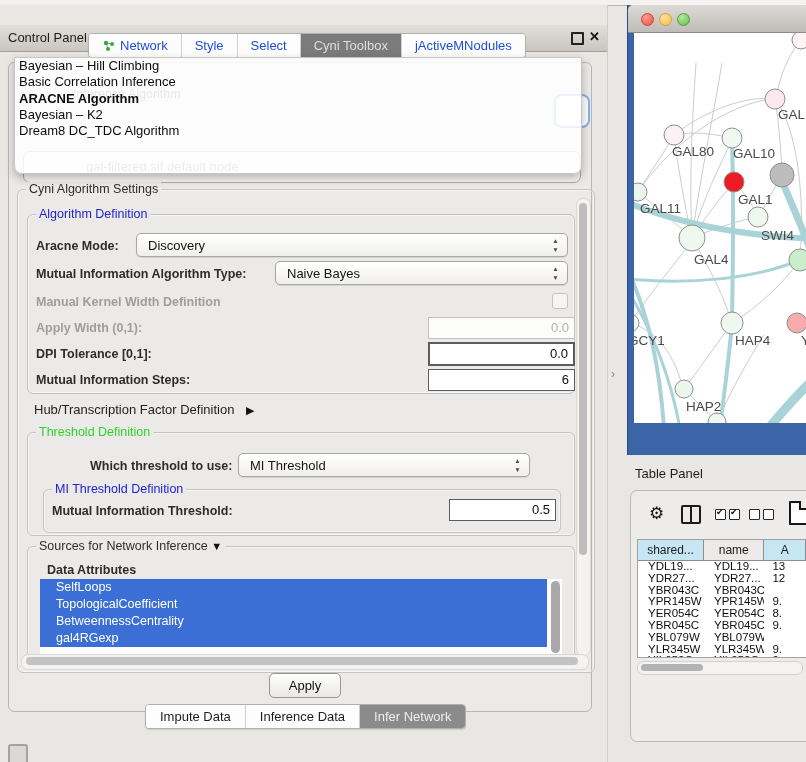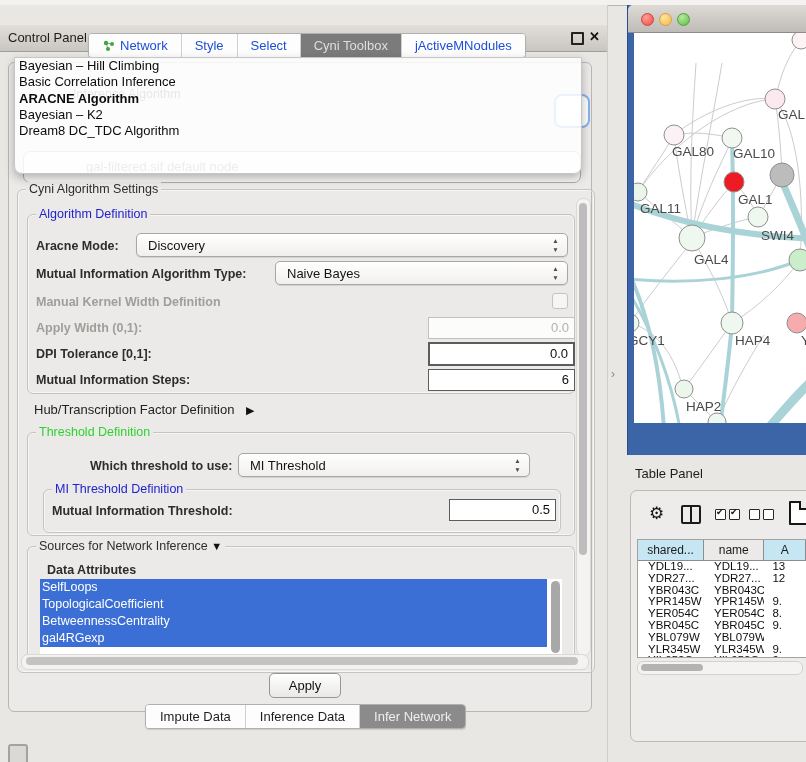--- a/index.html
+++ b/index.html
@@ -68,21 +68,21 @@
      line-height:20px;text-align:right;padding-right:5px;color:#0d0d0d;box-sizing:content-box;}
   .tfield.thin{border-width:1px;}
   .tfield.dis{border:1px solid #c2c0bd;color:#b3b1ae;background:#fcfcfb;}
   .chk{position:absolute;width:14px;height:14px;border:1px solid #c6c4c1;border-radius:3px;background:#f6f5f4;}
 
   .arrow{font-size:11px;color:#111;}
 
   
   .attr-list{position:absolute;background:#fff;overflow:hidden;}
   .attr-item{height:17px;line-height:17px;font-size:12.5px;color:#fff;background:#3b6fd6;
-     padding-left:2px;margin-right:15px;white-space:nowrap;}
+     padding-left:16px;margin-right:15px;white-space:nowrap;}
   .attr-scroll{position:absolute;right:2px;top:2px;width:9px;height:72px;background:#a8a8a8;border-radius:5px;}
 
   
   .vtrack{position:absolute;background:#f4f3f1;border:1px solid #dbd9d6;border-radius:7px;}
   .vthumb{position:absolute;left:2px;width:8px;background:#bdbdbd;border-radius:5px;}
   .htrack{position:absolute;background:#f4f3f1;border:1px solid #dbd9d6;border-radius:7px;}
   .hthumb{position:absolute;top:2px;height:8px;background:#c3c3c3;border-radius:5px;}
 
   .apply-btn{position:absolute;left:260px;top:610px;width:72px;height:25px;border:1px solid #989694;
      border-radius:5px;background:linear-gradient(#ffffff,#e9e8e6);font-size:13px;color:#111;

